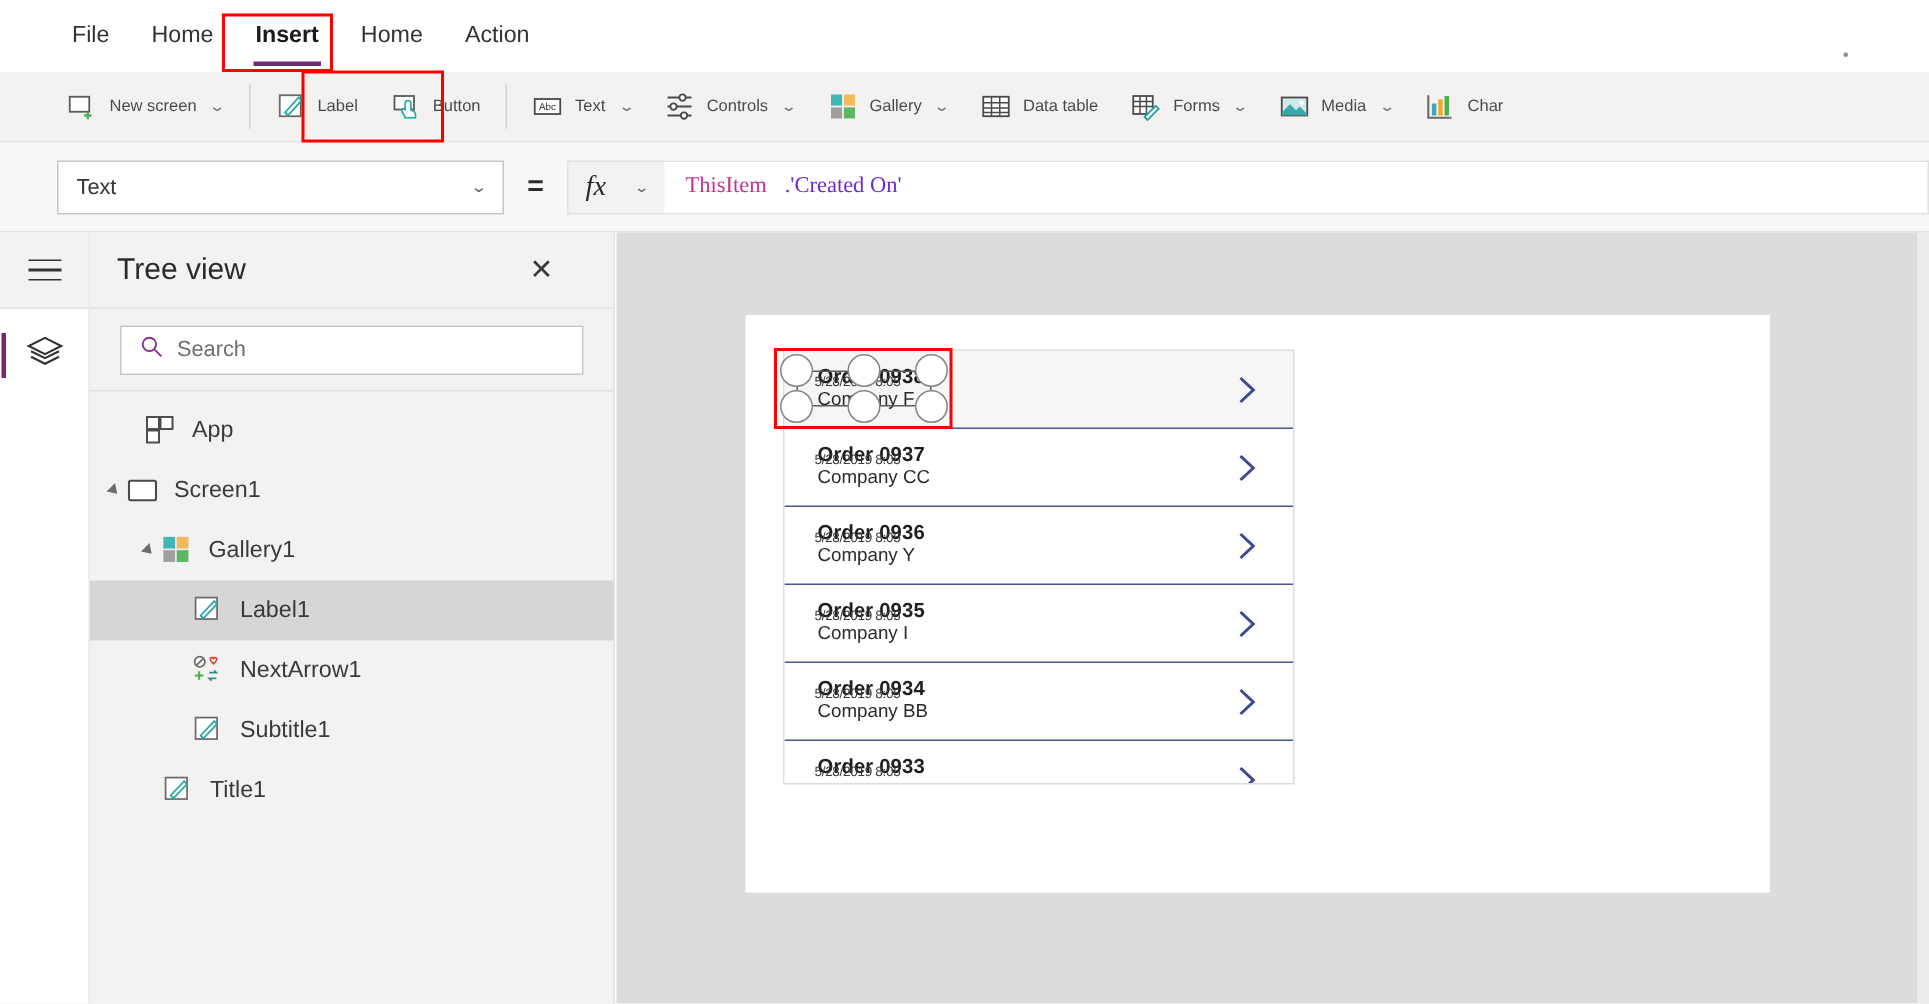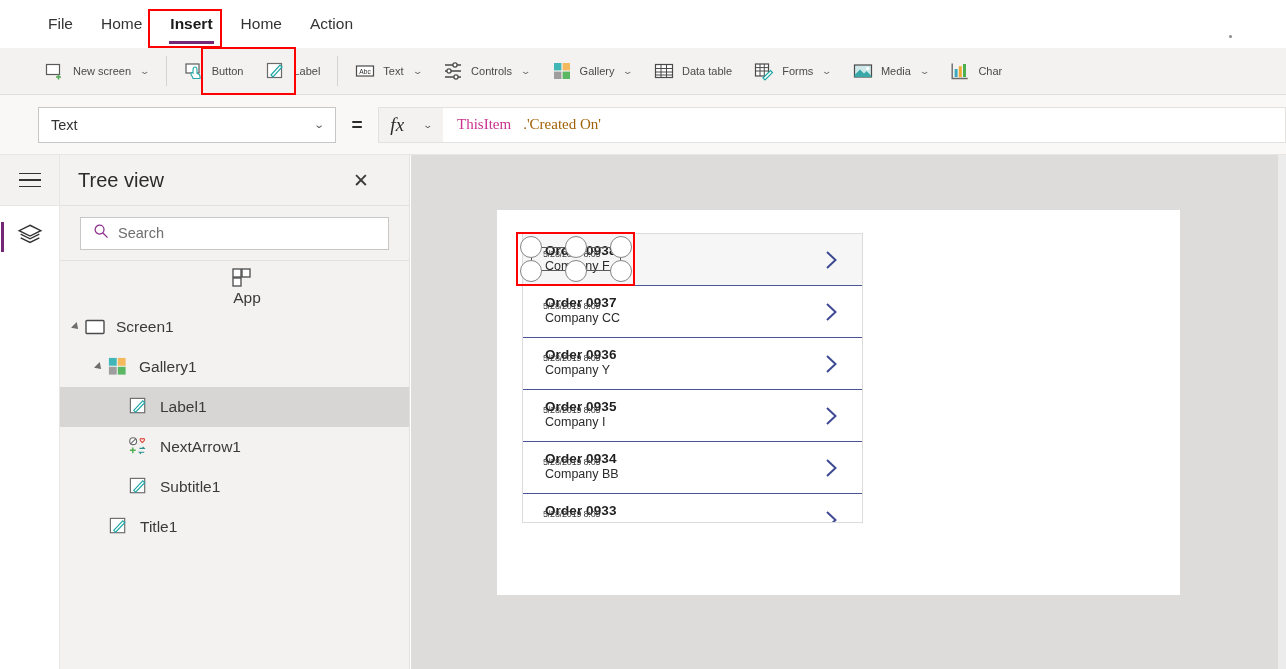--- a/index.html
+++ b/index.html
@@ -95,21 +95,21 @@
   .fx-btn .fxc { font-size: 9px; color: #5a5a5a; transform: scaleX(1.4); }
   .formula-input {
     flex: 1; height: 36px; background: #ffffff;
     border: 1px solid #e4e2e0; border-left: none;
     display: flex; align-items: center;
     padding-left: 14px; margin-right: 0;
     font-family: Liberation Serif, serif; font-size: 15px;
     white-space: nowrap; overflow: hidden;
   }
   .tok-ident { color: #c9318e; }
-  .tok-plain { color: #a16207; padding-left: 12px; }
+  .tok-plain { color: #6d28d9; padding-left: 12px; }
 
   
   .rail {
     position: absolute; left: 0; top: 155px; width: 60px; height: 514px;
     background: #ffffff; border-right: 1px solid #e8e6e4;
   }
   .rail-top {
     height: 51px; background: #f3f2f1;
     display: flex; align-items: center; justify-content: center;
     border-bottom: 1px solid #e8e6e4;
@@ -261,35 +261,35 @@
       </span>
       <span class="lbl">New screen</span>
       <span class="chev">⌄</span>
     </div>
 
     <div class="rb-sep"></div>
 
     <div class="rb-btn">
       <span class="rb-ico">
         <svg viewBox="0 0 20 20" width="20" height="20">
+          <rect x="2.5" y="2.5" width="14" height="14" fill="#fff" stroke="#6a6a6a" stroke-width="1.2"></rect>
+          <path d="M6 14 L15 4 L17 6 L8 16 Z" fill="#fff" stroke="#1fa6a6" stroke-width="1.2"></path>
+        </svg>
+      </span>
+      <span class="lbl">Label</span>
+    </div>
+
+    <div class="rb-btn">
+      <span class="rb-ico">
+        <svg viewBox="0 0 20 20" width="20" height="20">
           <rect x="2" y="3" width="13" height="9" fill="#fff" stroke="#5a5a5a" stroke-width="1.2"></rect>
           <path d="M9 9c0-2 1-3 2.2-3S13 7 13 9v3.5c2 .4 3 1.4 3 3v2h-7c0-2-2-2.6-2-4.6 0-1 .6-1.6 1.4-1.4L9 12Z" fill="#fff" stroke="#1fa6a6" stroke-width="1.1"></path>
         </svg>
       </span>
       <span class="lbl">Button</span>
-    </div>
-
-    <div class="rb-btn">
-      <span class="rb-ico">
-        <svg viewBox="0 0 20 20" width="20" height="20">
-          <rect x="2.5" y="2.5" width="14" height="14" fill="#fff" stroke="#6a6a6a" stroke-width="1.2"></rect>
-          <path d="M6 14 L15 4 L17 6 L8 16 Z" fill="#fff" stroke="#1fa6a6" stroke-width="1.2"></path>
-        </svg>
-      </span>
-      <span class="lbl">Label</span>
     </div>
 
     <div class="rb-sep"></div>
 
     <div class="rb-btn">
       <span class="rb-ico">
         <svg viewBox="0 0 20 20" width="20" height="20">
           <rect x="1.5" y="5" width="17" height="10" fill="#fff" stroke="#4a4a4a" stroke-width="1.2"></rect>
           <text x="10" y="12.6" font-size="6.6" fill="#2b2b2b" text-anchor="middle" font-family="Liberation Sans, sans-serif">Abc</text>
         </svg>
@@ -419,21 +419,21 @@
             <circle cx="7.4" cy="7.4" r="5" fill="none" stroke="#8a2f8a" stroke-width="1.4"></circle>
             <path d="M11.2 11.2 L16.4 16.4" stroke="#8a2f8a" stroke-width="1.4"></path>
           </svg>
         </span>
         <input type="text" placeholder="Search" style="">
       </div>
     </div>
 
     <div class="tree-list">
 
-      <div class="tnode" style="padding-left:25px;flex-direction:column;">
+      <div class="tnode" style="padding-left:25px;">
         <span class="caret-sp"></span>
         <span class="tico">
           <svg viewBox="0 0 22 22" width="22" height="22">
             <rect x="2" y="2" width="8" height="8" fill="#fff" stroke="#4a4a4a" stroke-width="1.3"></rect>
             <rect x="11" y="2" width="8" height="8" fill="#fff" stroke="#4a4a4a" stroke-width="1.3"></rect>
             <rect x="2" y="11" width="8" height="8" fill="#fff" stroke="#4a4a4a" stroke-width="1.3"></rect>
           </svg>
         </span>
         <span class="tlbl">App</span>
       </div>

